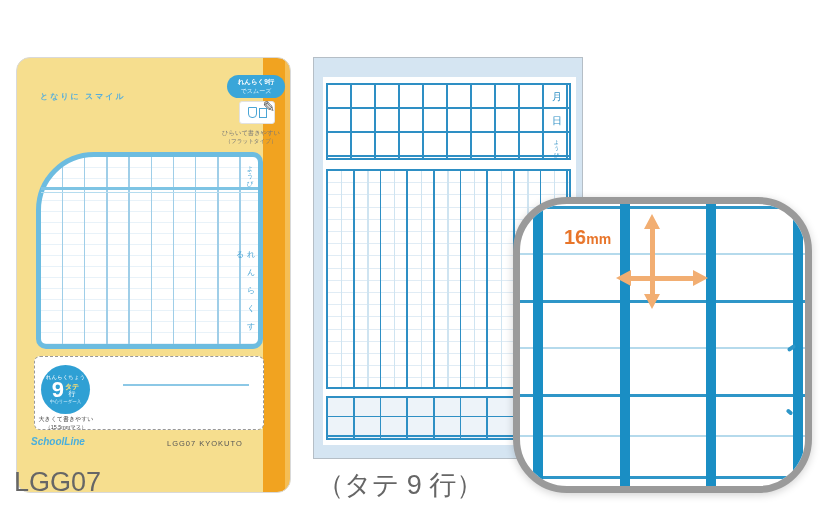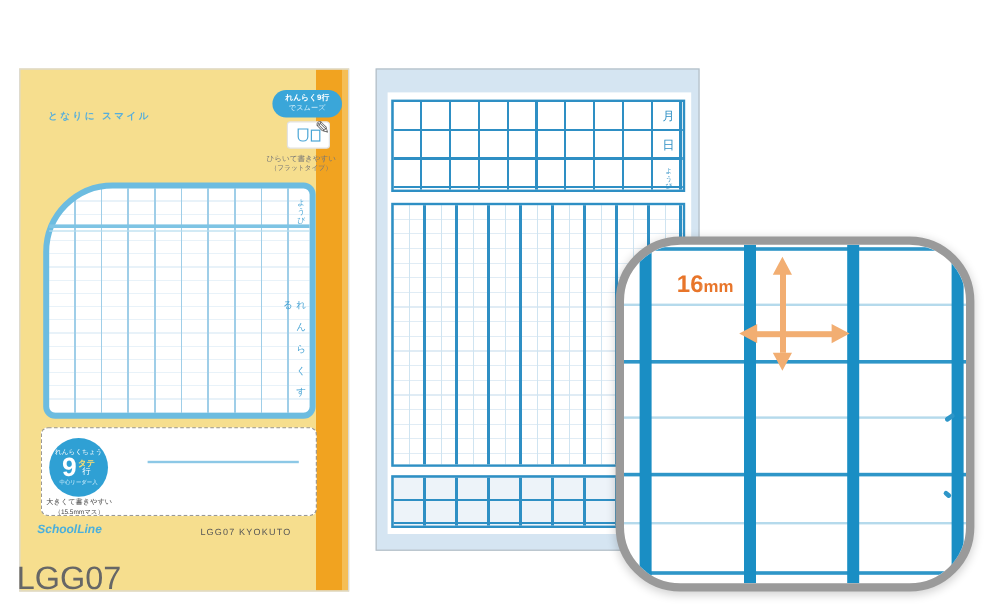--- a/index.html
+++ b/index.html
@@ -7,21 +7,21 @@
   body { font-family:"Liberation Sans","DejaVu Sans",sans-serif; }
   .stage { position:relative; width:840px; height:512px; background:#ffffff; overflow:hidden; }
 
   .page-title { position:absolute; left:14px; top:6px; font-size:30px; font-weight:600;
     color:#595959; letter-spacing:1px; }
 
   
   .cover { position:absolute; left:16px; top:57px; width:275px; height:436px;
     background-color:#F6DE8E;
     background-image:linear-gradient(to right,#F6DE8E 0,#F6DE8E 246px,#F1A320 246px,#F1A320 268px,#F5BE55 268px,#F5BE55 275px);
-    border:1px solid #D9D9D9; border-radius:0; }
+    border:1px solid #D9D9D9; border-radius:14px; }
   .cover-tagline { position:absolute; left:23px; top:33px; font-size:8px; font-weight:bold;
     color:#55AEDC; letter-spacing:2px; }
   .cover-logo { position:absolute; left:18px; top:41px; font-size:31px; font-weight:bold;
     font-style:italic; color:#45ACDB; white-space:nowrap; }
   .cover-logo sup { font-size:17px; }
 
   .feature-pill { position:absolute; left:210px; top:17px; width:58px; height:23px;
     background:#3AA6D9; border-radius:12px; color:#fff; display:flex; flex-direction:column;
     align-items:center; justify-content:center; line-height:1.35; text-align:center; }
   .feature-pill .l1 { font-size:6.5px; font-weight:bold; }
@@ -211,14 +211,15 @@
     <div class="ah ah-up"></div>
     <div class="ah ah-down"></div>
     <div class="arrow-shaft-h"></div>
     <div class="ah ah-left"></div>
     <div class="ah ah-right"></div>
 
     <div class="dim dim-v"><span class="val">16</span><span class="unit">mm</span></div>
   </div>
 
   <div class="caption caption-code">LGG07</div>
+  <div class="caption caption-variant">（タテ 9 行）</div>
 
 </div>
 
 </body></html>

